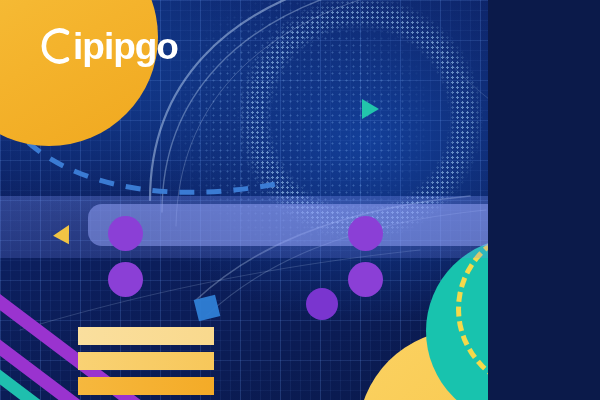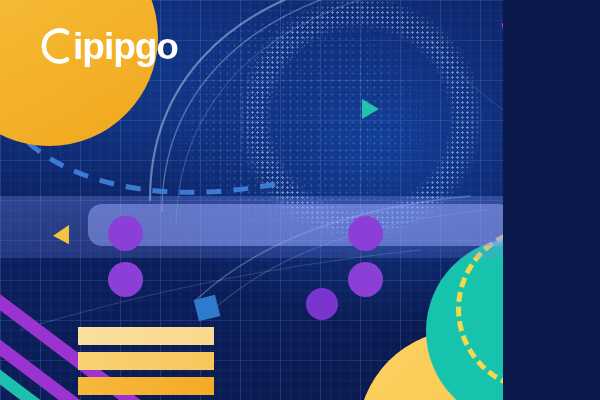--- a/index.html
+++ b/index.html
@@ -7,21 +7,20 @@
     padding: 0;
     background: #0b1a4a;
   }
   #banner {
     position: relative;
     width: 488px;
     height: 400px;
     overflow: hidden;
     background: #ef4444;
     font-family: "Liberation Sans", "DejaVu Sans", sans-serif;
-    padding-left: 15px;
   }
   .layer {
     position: absolute;
     inset: 0;
     width: 100%;
     height: 100%;
   }
   #bg-base {
     background:
       radial-gradient(ellipse 70% 60% at 22% 18%, #123a8c 0%, rgba(18,58,140,0) 62%),

